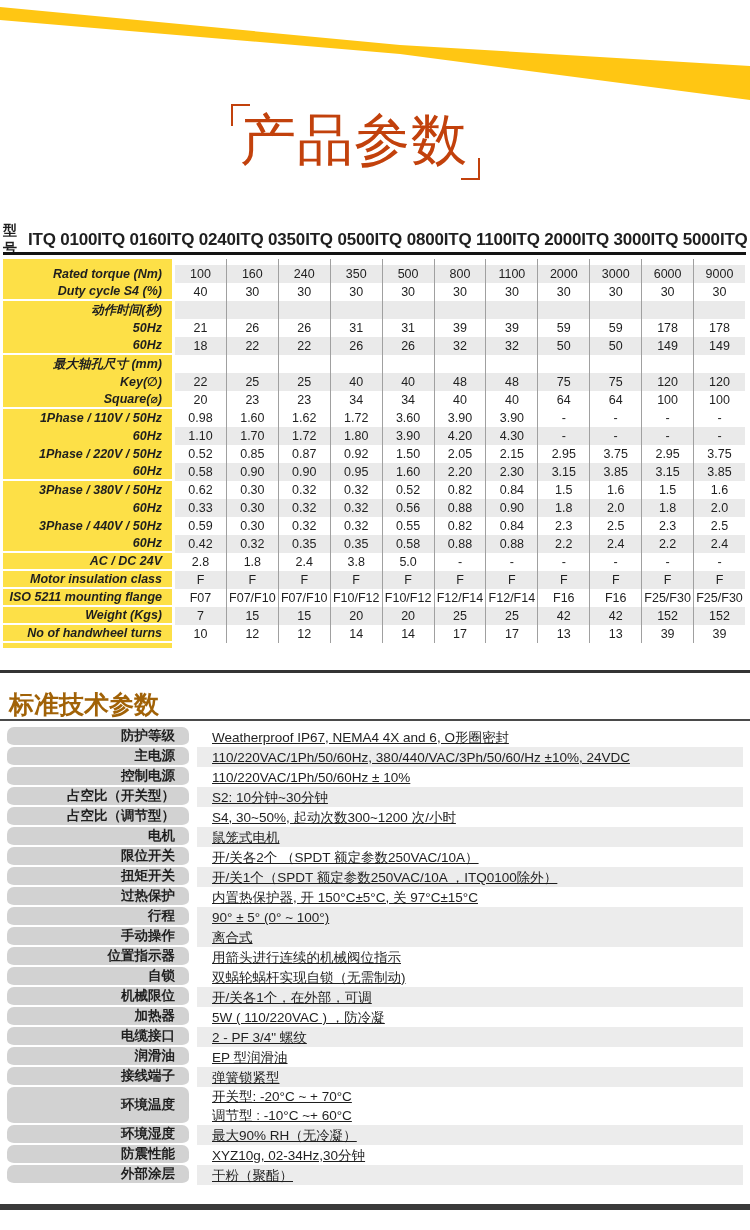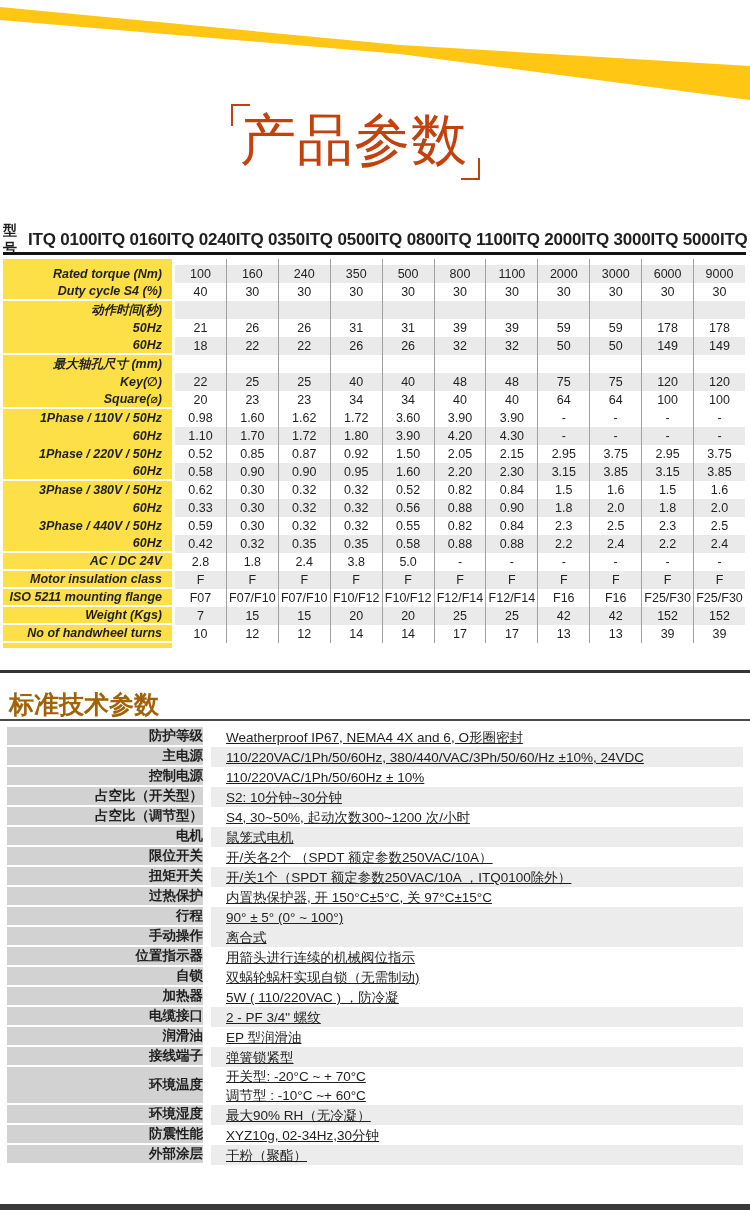--- a/index.html
+++ b/index.html
@@ -35,23 +35,23 @@
   .t-cells{flex:1;display:flex;}
   .t-row.shaded .t-cells{background:#eaeaea;}
   .t-cell{flex:1;text-align:center;font-size:12.5px;line-height:18px;
           border-right:1px solid #a0a0a0;overflow:hidden;white-space:nowrap;}
   .t-cell:last-child{border-right:none;}
   
   .tech-heading{position:absolute;top:684px;left:5px;margin:4px;font-size:25px;font-weight:bold;color:#a16207;}
   .line-heading{position:absolute;top:719px;left:0;right:0;height:2px;background:#4a4a4a;}
   .tech-table{position:absolute;top:727px;left:7px;right:7px;}
   .s-row{display:flex;}
-  .s-label{width:196px;box-sizing:border-box;background:#d2d2d2;border-bottom:2px solid #fff;
-           display:flex;align-items:center;justify-content:flex-end;
-           font-weight:bold;font-size:13.5px;min-height:20px;white-space:nowrap;}
+  .s-label{width:182px;box-sizing:border-box;background:#d2d2d2;border-bottom:2px solid #fff;
+           display:flex;align-items:center;justify-content:flex-end;padding-right:14px;
+           font-weight:bold;font-size:13.5px;min-height:20px;white-space:nowrap;border-radius:7px;}
   .s-gapcol{width:8px;}
   .s-value{flex:1;display:flex;flex-direction:column;justify-content:center;
            padding-left:15px;font-size:13.5px;min-height:20px;box-sizing:border-box;line-height:19px;text-decoration:underline;}
   .s-row.shaded .s-value{background:#ececec;justify-content:flex-end;}
   .line-bottom{position:absolute;top:1204px;left:0;right:0;height:6px;background:#3a3a3a;}
 </style>
 </head>
 <body>
 
 <div class="page">
@@ -558,20 +558,27 @@
           <div class="s-line">用箭头进行连续的机械阀位指示</div>
         </div>
       </div>
       <div class="s-row">
         <div class="s-label">自锁</div>
         <div class="s-gapcol"></div>
         <div class="s-value">
           <div class="s-line">双蜗轮蜗杆实现自锁（无需制动)</div>
         </div>
       </div>
+      <div class="s-row shaded">
+        <div class="s-label">机械限位</div>
+        <div class="s-gapcol"></div>
+        <div class="s-value">
+          <div class="s-line">开/关各1个，在外部，可调</div>
+        </div>
+      </div>
       <div class="s-row">
         <div class="s-label">加热器</div>
         <div class="s-gapcol"></div>
         <div class="s-value">
           <div class="s-line">5W ( 110/220VAC ) ，防冷凝</div>
         </div>
       </div>
       <div class="s-row shaded">
         <div class="s-label">电缆接口</div>
         <div class="s-gapcol"></div>

